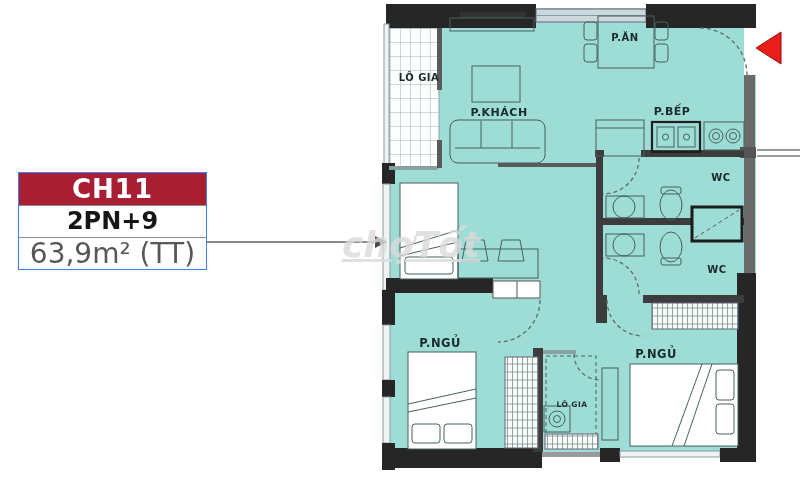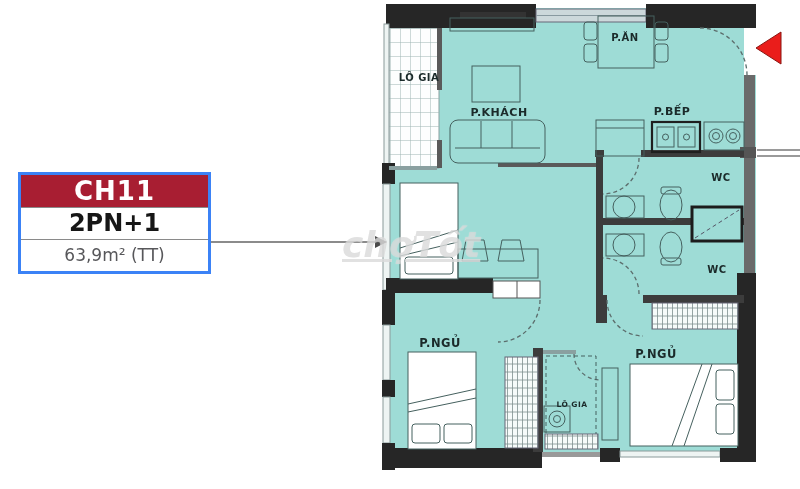--- a/index.html
+++ b/index.html
@@ -1,26 +1,26 @@
 <!DOCTYPE html>
 <html><head>
 <meta charset="utf-8">
 <style>
   html,body{margin:0;padding:0;background:#fff;}
   #stage{position:relative;width:800px;height:489px;background:#ffffff;overflow:hidden;
          font-family:"DejaVu Sans","Liberation Sans",sans-serif;}
   #plan-svg{position:absolute;left:0;top:0;}
   
   .card{position:absolute;left:18px;top:172px;width:187px;background:#fff;
-        border:3px solid #3b82f6;text-align:center;z-index:5;}
+        border:1px solid #3b82f6;text-align:center;z-index:5;}
   .card-header{background:#a81e32;color:#fff;font-weight:bold;font-size:26px;
                height:32px;line-height:32px;letter-spacing:1px;}
   .card-row{border-top:1px solid #8a8a8a;height:31px;line-height:31px;}
   .card-row.bold{font-size:24px;font-weight:bold;color:#161616;}
-  .card-row.gray{font-size:17px;color:#57575a;}
+  .card-row.gray{font-size:28px;color:#57575a;}
   .leader{position:absolute;left:205px;top:241px;width:172px;height:0;
           border-top:2px solid #8b8b8b;z-index:4;}
   .leader-arrow{position:absolute;left:375px;top:236px;width:0;height:0;
           border-top:6px solid transparent;border-bottom:6px solid transparent;
           border-left:12px solid #4a4a4a;z-index:4;}
   .watermark{position:absolute;left:342px;top:224px;z-index:6;
           font-size:36px;font-weight:bold;font-style:italic;
           color:rgba(200,200,200,0.55);text-shadow:0 0 1px rgba(255,255,255,0.6);
           pointer-events:none;text-decoration:underline;}
   text.room{font-weight:bold;fill:#1b2a2a;letter-spacing:0.5px;
@@ -209,20 +209,20 @@
       <text class="room" x="440" y="347" font-size="11.5">P.NGỦ</text>
       <text class="room" x="572" y="407" font-size="7.5">LÔ GIA</text>
       <text class="room" x="656" y="358" font-size="11.5">P.NGỦ</text>
     </g>
 
     <polygon points="781,32 781,64 756,48" stroke="#8a1410" stroke-width="1" fill="#ea1d1b"></polygon>
   </svg>
 
   <div class="card">
     <div class="card-header">CH11</div>
-    <div class="card-row bold">2PN+1</div>
+    <div class="card-row bold">2PN+9</div>
     <div class="card-row gray">63,9m² (TT)</div>
   </div>
   <div class="leader"></div>
   <div class="leader-arrow"></div>
 
   <div class="watermark">chợTốt</div>
 </div>
 
 </body></html>

